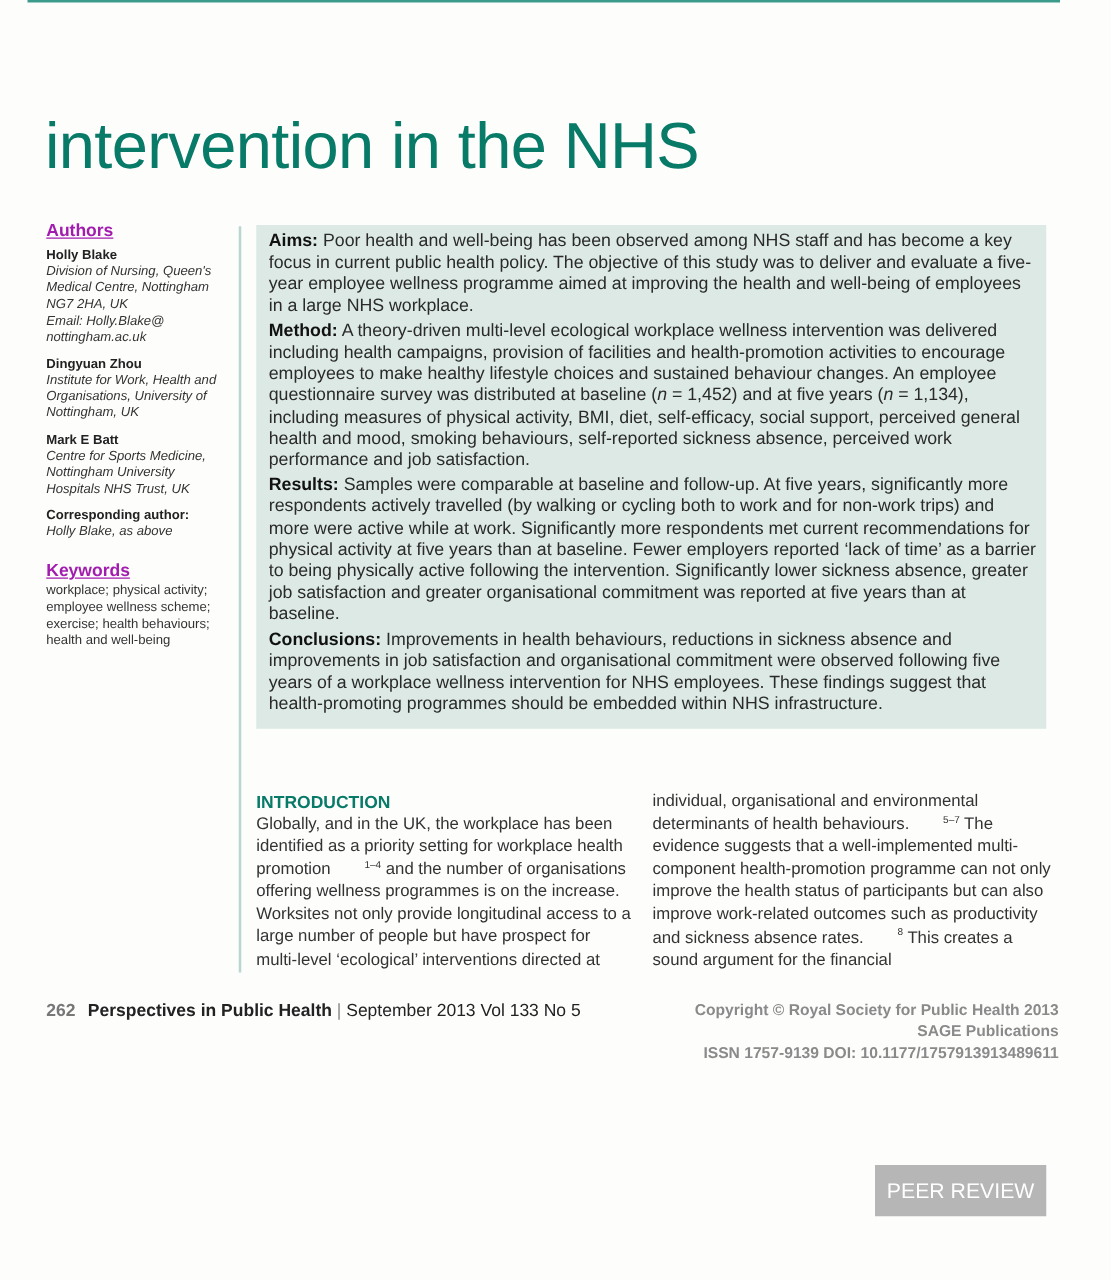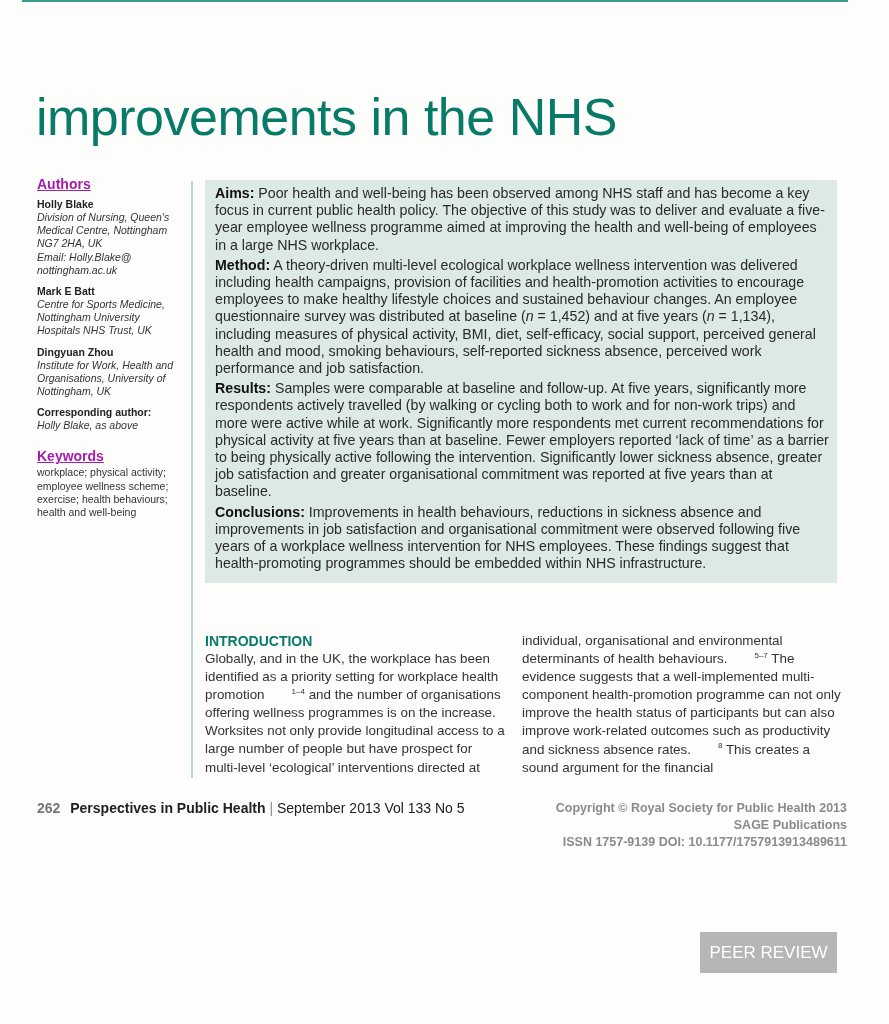--- a/index.html
+++ b/index.html
@@ -33,37 +33,37 @@
     .peer { position: absolute; left: 700px; top: 932px; width: 137px; height: 41px; background: #b6b6b6; color: #fff; font-size: 17px; line-height: 41px; text-align: center; }
     .running { position: absolute; right: 52px; top: 1024px; font-size: 14px; color: #000000; font-weight: bold; }
   </style>
 </head>
 <body>
 
 <div class="top-rule"></div>
 
 <h1 class="title">
   <br>
-  <span>improvements in the NHS</span>
+  <span>intervention in the NHS</span>
 </h1>
 
 <div class="sidebar">
   <div class="side-head">Authors</div>
   <div class="author">
     <div class="author-name">Holly Blake</div>
     <div class="author-aff">Division of Nursing, Queen's Medical Centre, Nottingham NG7 2HA, UK</div>
     <div class="author-aff">Email: Holly.Blake@ nottingham.ac.uk</div>
   </div>
   <div class="author">
+    <div class="author-name">Dingyuan Zhou</div>
+    <div class="author-aff">Institute for Work, Health and Organisations, University of Nottingham, UK</div>
+  </div>
+  <div class="author">
     <div class="author-name">Mark E Batt</div>
     <div class="author-aff">Centre for Sports Medicine, Nottingham University Hospitals NHS Trust, UK</div>
-  </div>
-  <div class="author">
-    <div class="author-name">Dingyuan Zhou</div>
-    <div class="author-aff">Institute for Work, Health and Organisations, University of Nottingham, UK</div>
   </div>
   <div class="author">
     <div class="author-name">Corresponding author:</div>
     <div class="author-aff">Holly Blake, as above</div>
   </div>
   <div class="side-head keywords-head">Keywords</div>
   <div class="keywords">workplace; physical activity; employee wellness scheme; exercise; health behaviours; health and well-being</div>
 </div>
 
 <div class="vrule"></div>

